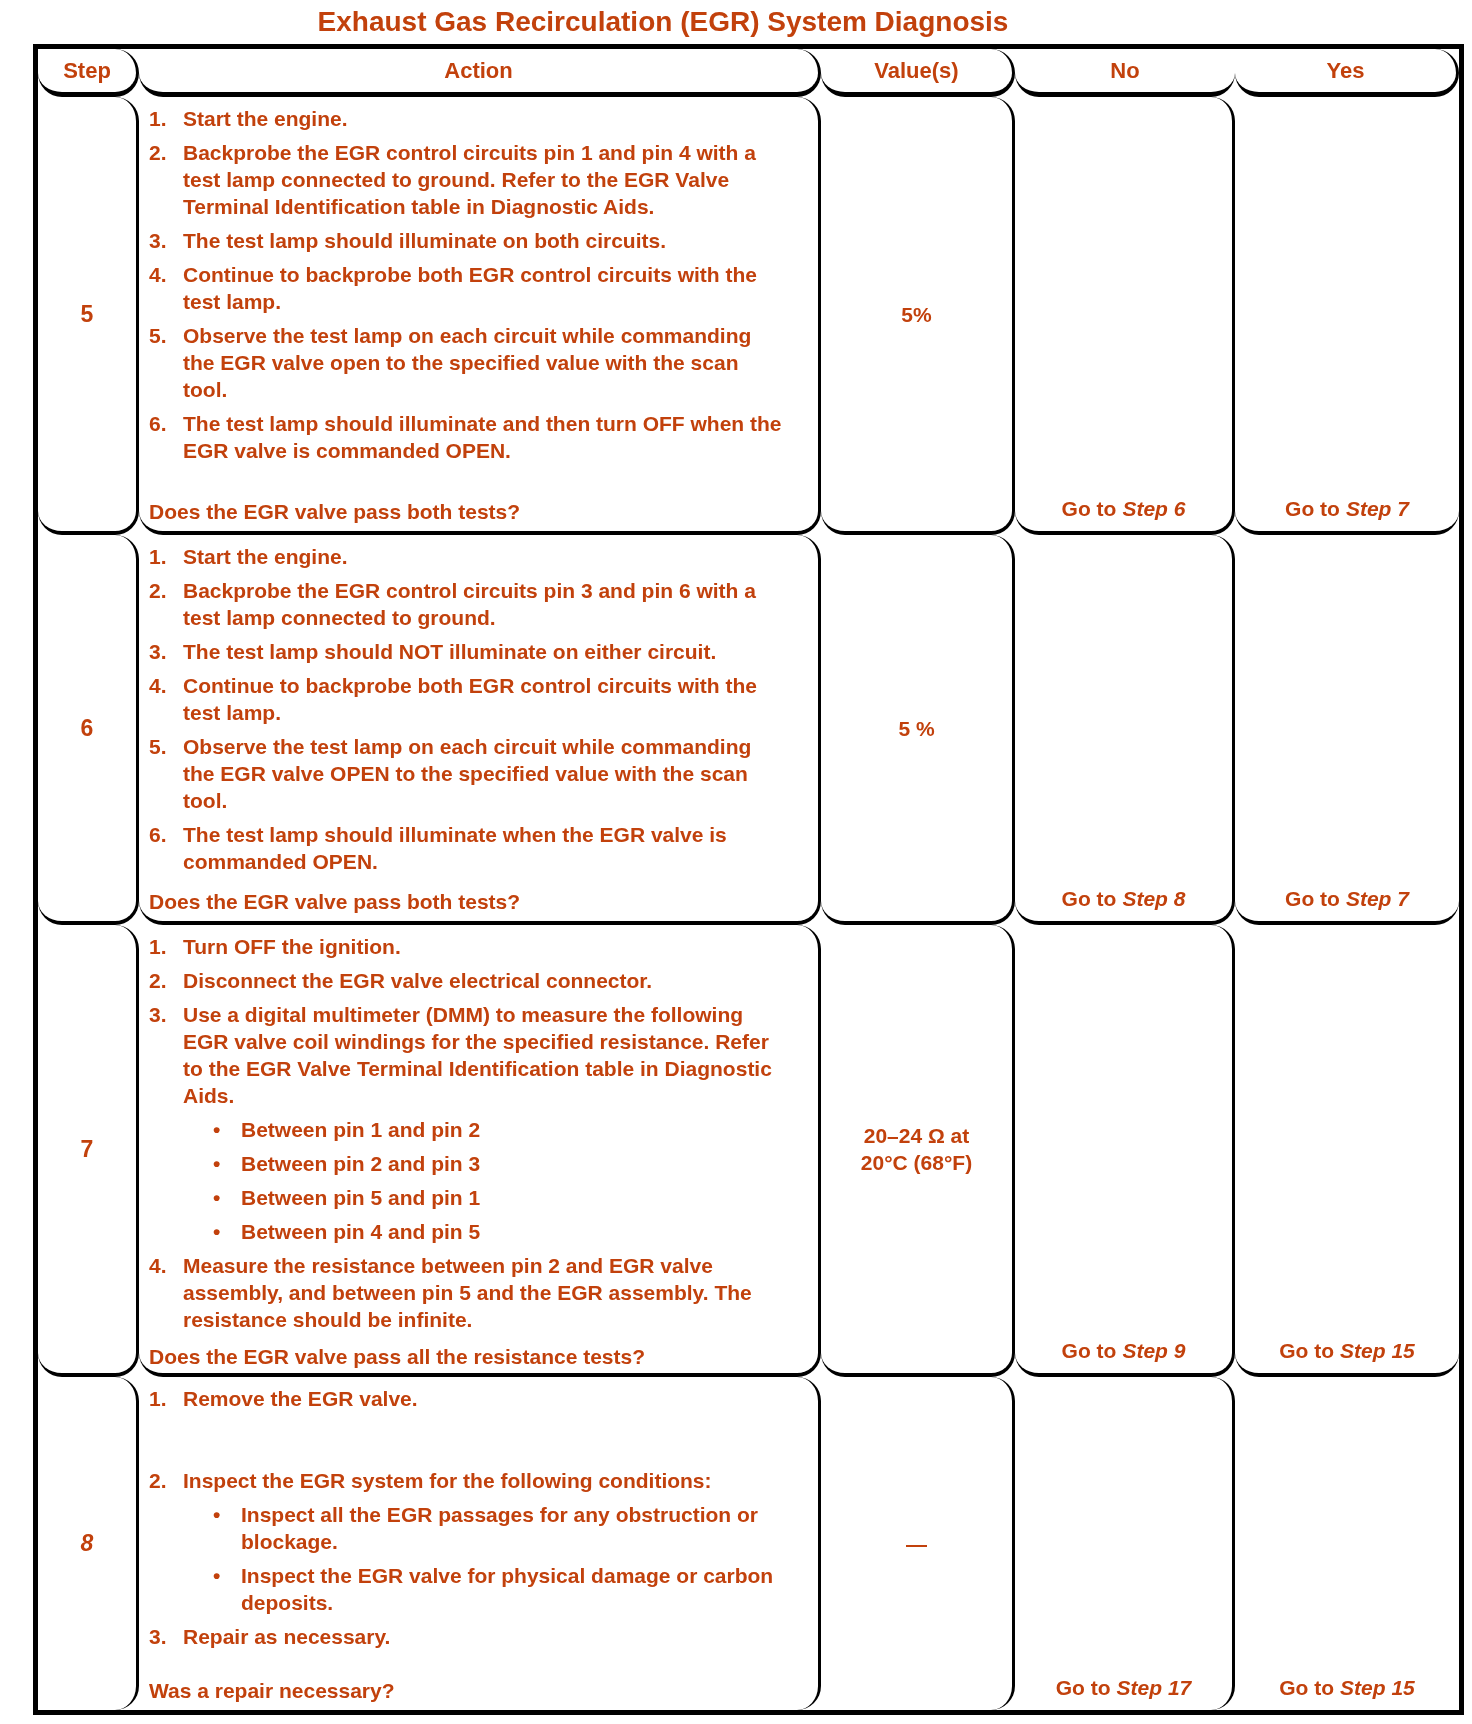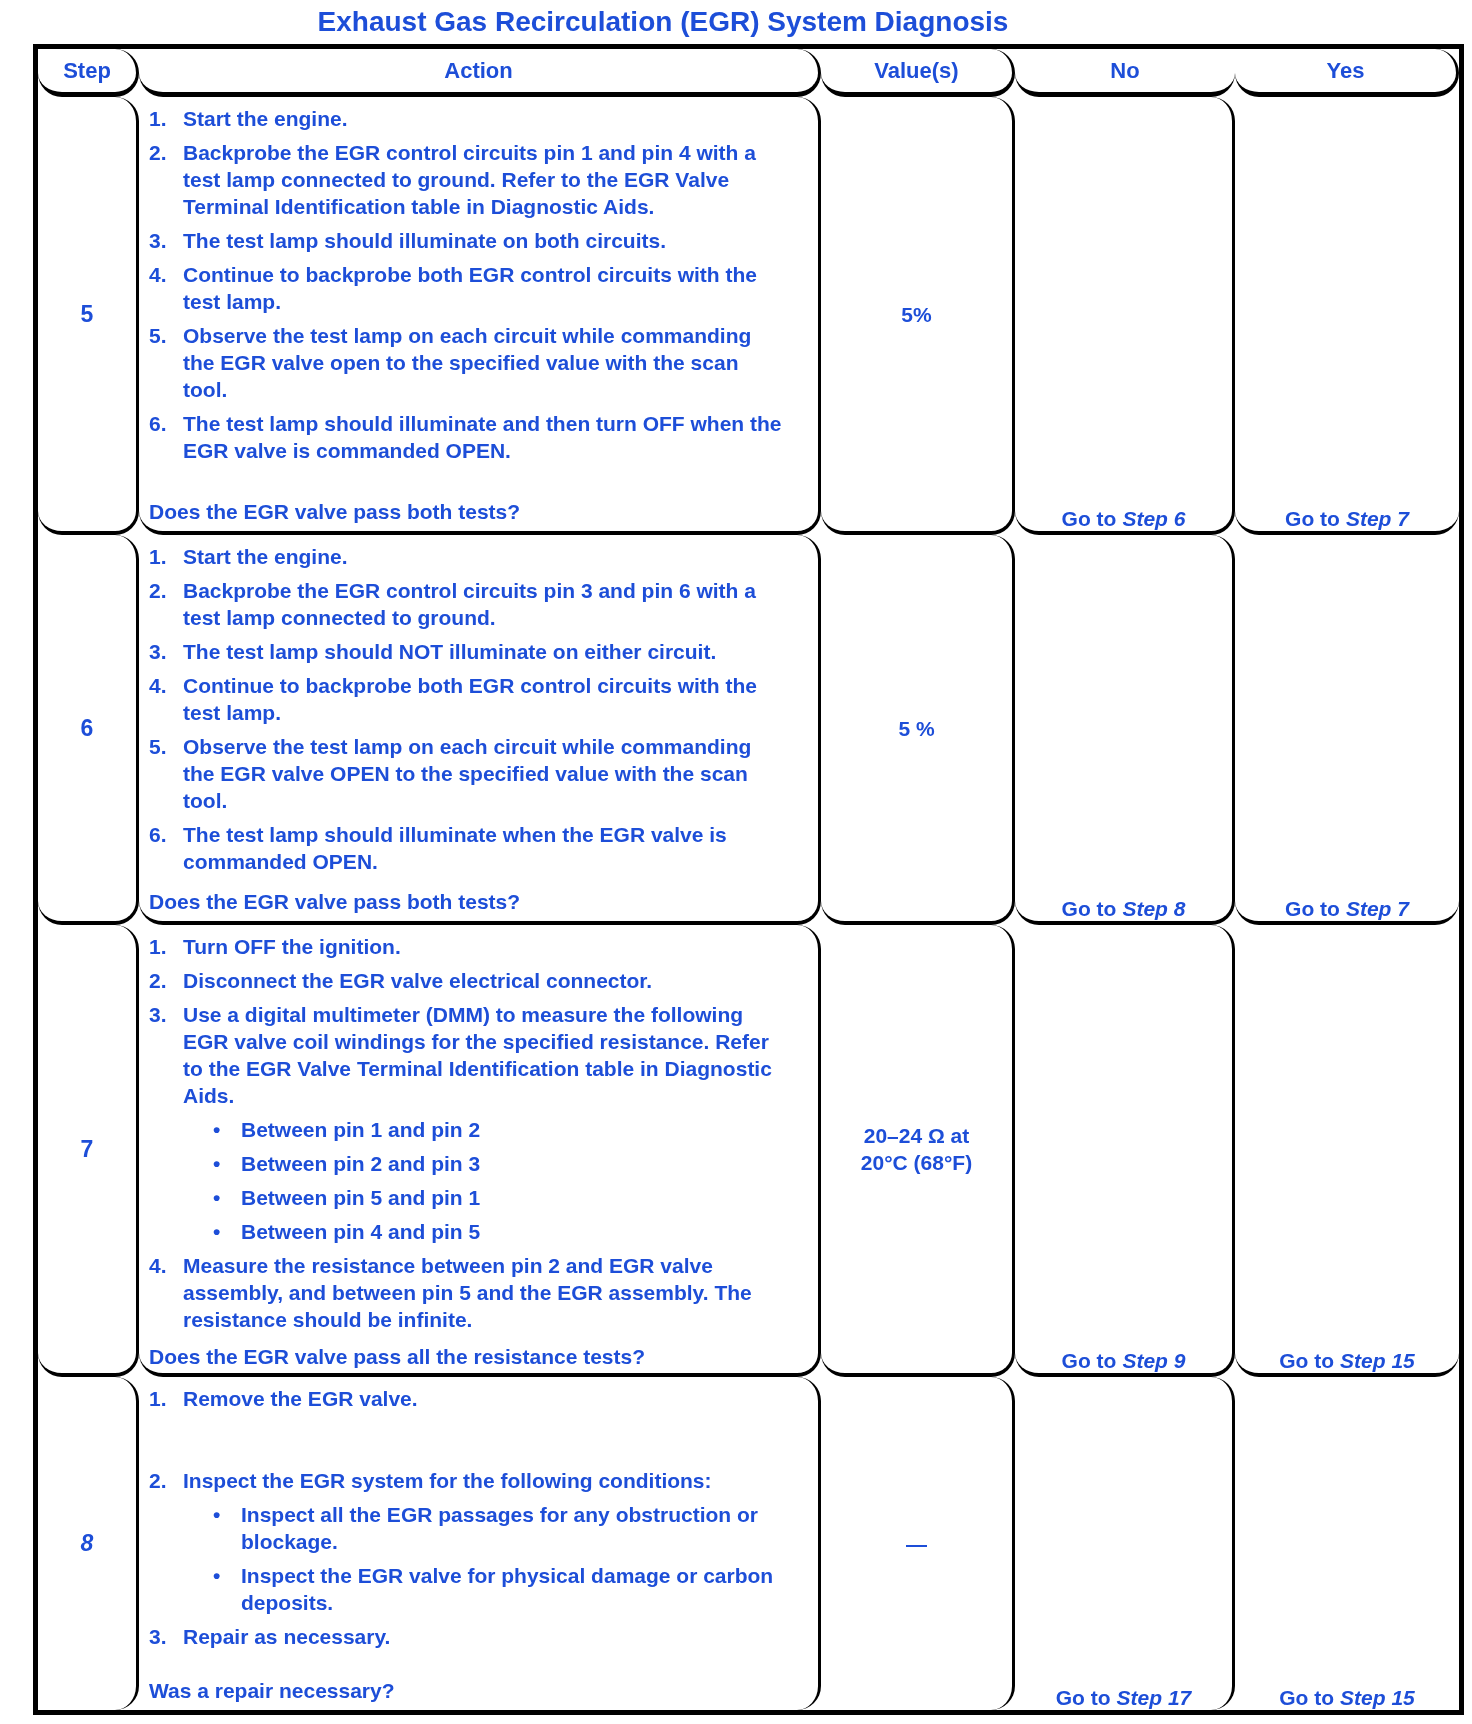--- a/index.html
+++ b/index.html
@@ -1,17 +1,17 @@
 <!DOCTYPE html>
 <html><head>
 <meta charset="utf-8">
 <style>
   html,body{margin:0;padding:0;background:#fff;}
   .page{
-    position:relative;width:1472px;height:1724px;background:#fff;color:#1d4ed8;
+    position:relative;width:1472px;height:1724px;background:#fff;color:#c2410c;
     font-family:"Liberation Sans",sans-serif;font-weight:bold;overflow:hidden;
   }
   .title{
     position:absolute;top:6px;left:33px;width:1260px;text-align:center;
     font-size:28px;font-weight:bold;letter-spacing:0px;
   }
   .tbl{
     position:absolute;left:33px;top:44px;width:1431px;height:1671px;
     border:5px solid #000;box-sizing:border-box;background:#fff;
     display:grid;
@@ -31,21 +31,21 @@
   .item .m{flex:0 0 34px;}
   .item .t{max-width:600px;}
   .item.b{padding-left:64px;}
   .item.b .m{flex:0 0 28px;}
   .item.b .t{max-width:540px;}
   .item.gap{margin-top:55px;}
   .question{margin-top:auto;padding-top:10px;}
   .valuecell{display:flex;align-items:center;justify-content:center;text-align:center;
     font-size:21px;line-height:27px;white-space:pre-line;}
   .gotocell{display:flex;flex-direction:column;justify-content:flex-end;align-items:center;
-    font-size:21px;padding-bottom:0;}
+    font-size:21px;padding-bottom:10px;}
   .goto .pre{margin-right:6px;}
   .goto i{font-style:italic;}
 </style>
 </head>
 <body>
 
 <div class="page">
   <div class="title">Exhaust Gas Recirculation (EGR) System Diagnosis</div>
 
   <div class="tbl">

